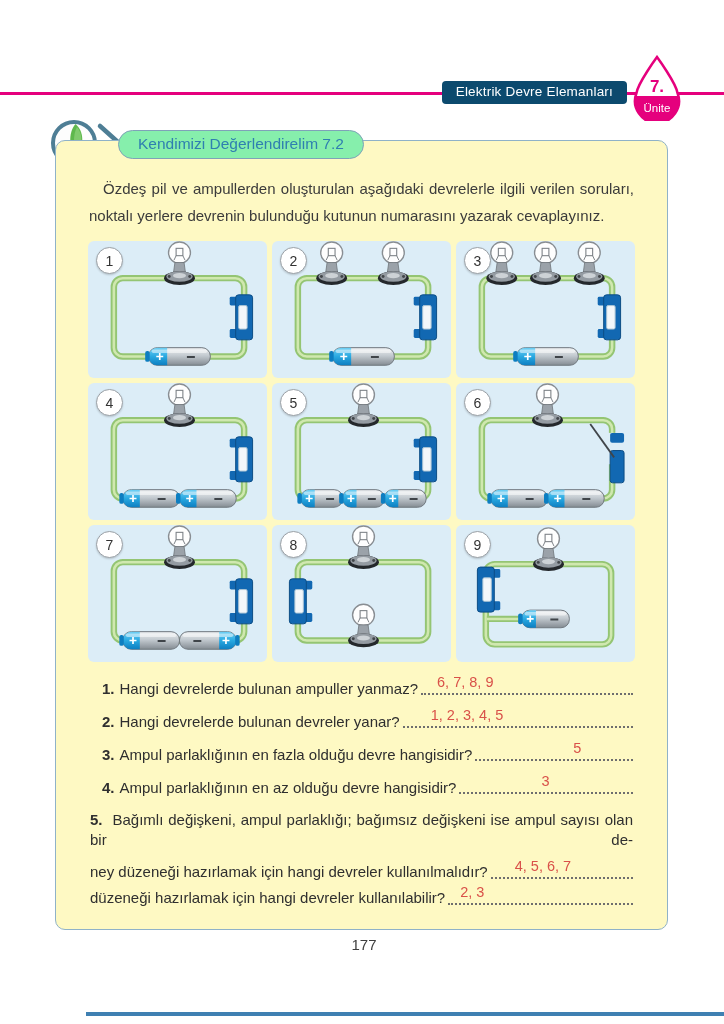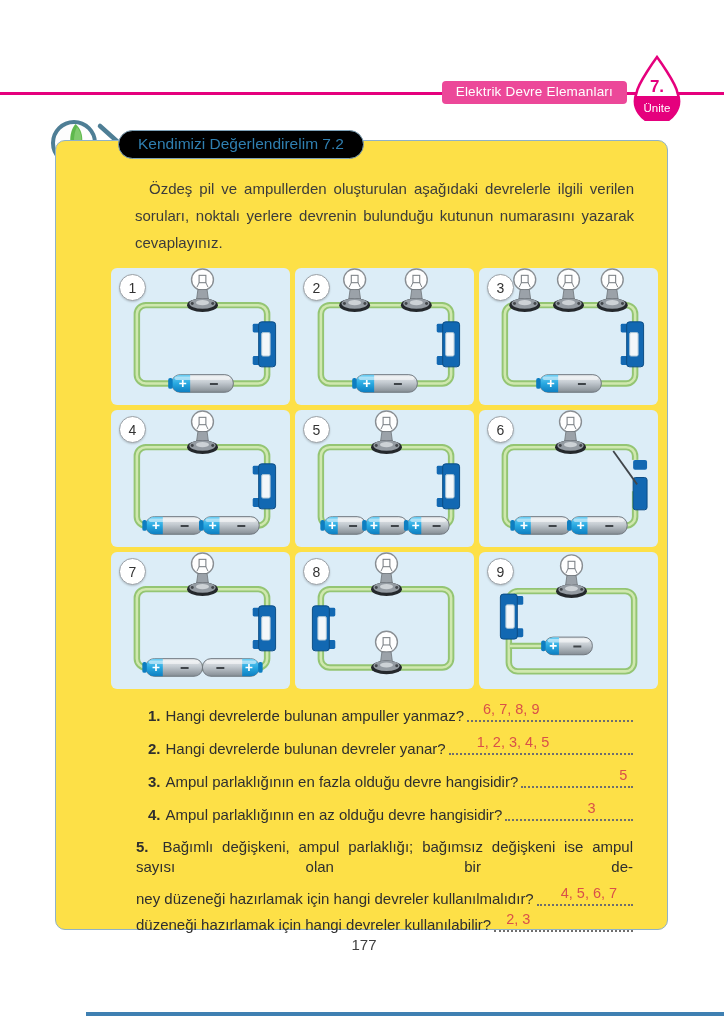--- a/index.html
+++ b/index.html
@@ -1,34 +1,34 @@
 <!DOCTYPE html>
 <html><head>
 <meta charset="utf-8">
 <style>
   html,body{margin:0;padding:0;background:#fff;}
   .page{position:relative;width:724px;height:1024px;background:#ffffff;overflow:hidden;
         font-family:"Liberation Sans",sans-serif;color:#3a3a3a;}
 
   
   .top-rule{position:absolute;top:92px;left:0;width:724px;height:2.5px;background:#e5007d;}
-  .unit-pill{position:absolute;top:81px;right:97px;background:#ec4899;color:#fff;
+  .unit-pill{position:absolute;top:81px;right:97px;background:#0c4a6e;color:#fff;
              font-size:13.5px;line-height:1;padding:4px 14px 5px;border-radius:4px;letter-spacing:.2px;text-align:right;}
   .droplet{position:absolute;top:55px;left:627px;width:60px;height:66px;}
 
   
   .title-line{position:absolute;top:145px;left:100px;width:555px;height:1.5px;background:#7fa2b8;}
   .logo{position:absolute;top:117px;left:48px;width:76px;height:52px;}
   .logo-stem{position:absolute;top:166px;left:72px;width:2px;height:14px;background:#7fa2b8;}
-  .title-pill{position:absolute;top:130px;left:118px;background:#000000;border:1.5px solid #7fa2b8;
+  .title-pill{position:absolute;top:130px;left:118px;background:#86efac;border:1.5px solid #7fa2b8;
               border-radius:16px;padding:4px 19px 5px;font-size:15.5px;color:#2f7fb0;z-index:2;}
 
   
-  .box{position:absolute;top:140px;left:55px;width:613px;height:790px;background:#fde047;
-       border:1.5px solid #8fb2c8;border-radius:10px;box-sizing:border-box;padding-left:46px;}
+  .box{position:absolute;top:140px;left:55px;width:613px;height:790px;background:#fef9c3;
+       border:1.5px solid #8fb2c8;border-radius:10px;box-sizing:border-box;}
   .instructions{margin:34px 33px 0 33px;font-size:15px;line-height:1.8;text-align:justify;
                 text-indent:14px;color:#3b3b3b;}
 
   
   .grid{width:547px;margin:12px auto 0;display:grid;grid-template-columns:repeat(3,1fr);
         grid-auto-rows:137px;gap:5px;}
   .cell{position:relative;background:#dcedf7;border-radius:6px;overflow:hidden;}
   .cell svg{position:absolute;inset:0;width:100%;height:100%;display:block;}
   .badge{position:absolute;top:6px;left:8px;width:25px;height:25px;border-radius:50%;
          background:#fff;border:1px solid #9aa0a6;box-shadow:0 1px 2px rgba(0,0,0,.18);

